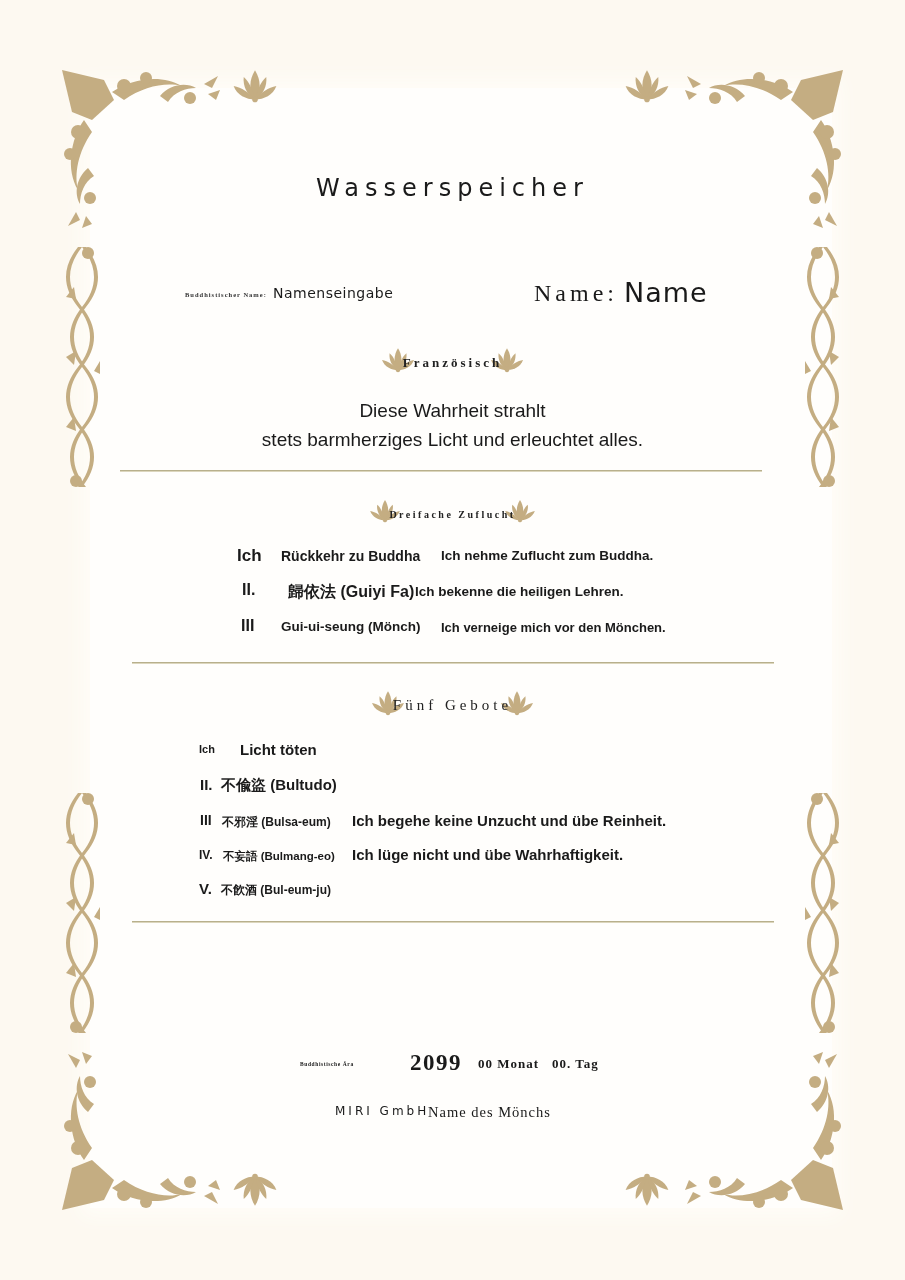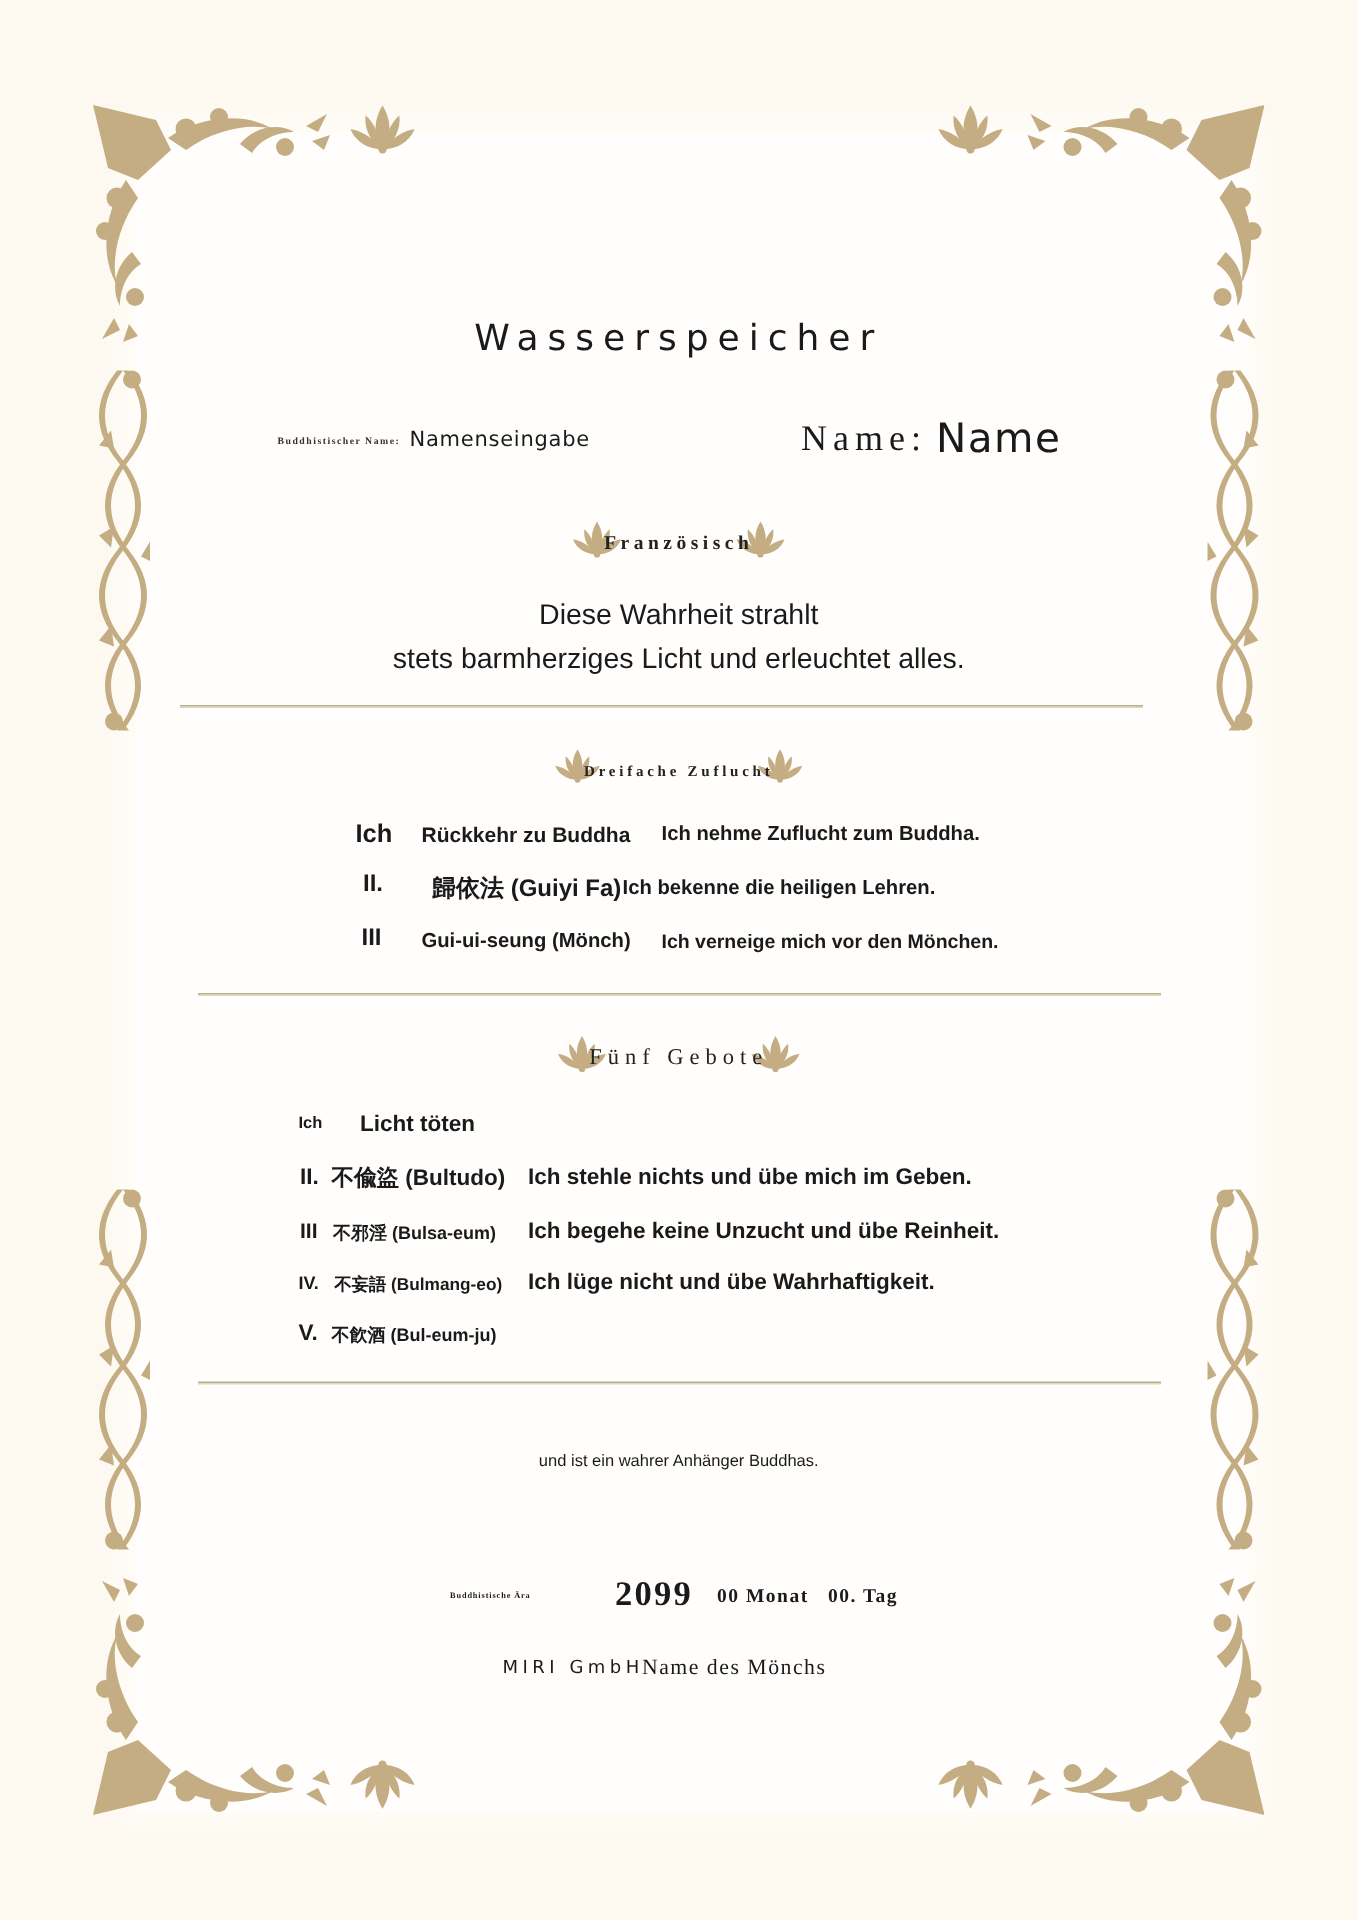--- a/index.html
+++ b/index.html
@@ -11,21 +11,21 @@
   .sheet {
     position:absolute; left:90px; top:88px; width:742px; height:1120px;
     background:#fffefc;
     box-shadow:0 0 18px 8px #fffdf8;
   }
   .orn { position:absolute; }
   .orn svg { display:block; }
   .abs { position:absolute; }
   .center { left:0; width:905px; text-align:center; }
 
-  .title { top:174px; font-size:24px; letter-spacing:6px; font-family:"DejaVu Sans", sans-serif;margin-top:37px; }
+  .title { top:174px; font-size:24px; letter-spacing:6px; font-family:"DejaVu Sans", sans-serif; }
 
   .bname-label { left:185px; top:291px; font-size:6.5px; letter-spacing:1px; font-family:"Liberation Serif", serif; font-weight:bold; color:#333; }
   .bname-value { left:273px; top:285px; font-size:14px; letter-spacing:0.5px; font-family:"DejaVu Sans", sans-serif; }
   .name-label { left:534px; top:280px; font-size:24px; letter-spacing:4px; font-family:"Liberation Serif", serif; }
   .name-value { left:624px; top:277px; font-size:27px; letter-spacing:1px; font-family:"DejaVu Sans", sans-serif; }
 
   .section-head { height:30px; display:flex; justify-content:center; align-items:center; }
   .section-head .wrap { position:relative; display:inline-block; }
   .section-head .lotus-l, .section-head .lotus-r { position:absolute; top:50%; transform:translateY(-50%); }
   .section-head .lbl { position:relative; font-family:"Liberation Serif", serif; font-weight:bold; color:#222; }
@@ -237,41 +237,39 @@
   </div>
 </div>
 
 <div class="pre-row" style="left:0;top:741px;width:905px;height:22px;">
   <span style="left:199px;top:2px;font-size:11px;font-weight:bold;">Ich</span>
   <span style="left:240px;font-size:15px;font-weight:bold;">Licht töten</span>
 </div>
 <div class="pre-row" style="left:0;top:776px;width:905px;height:22px;">
   <span style="left:200px;font-size:15px;font-weight:bold;">II.</span>
   <span style="left:221px;font-size:15px;font-weight:bold;">不偸盜 (Bultudo)</span>
-  <span style="left:352px;font-size:15px;font-weight:bold;">Ich stehle nichts und übe mich im Geben.</span>
 </div>
 <div class="pre-row" style="left:0;top:812px;width:905px;height:22px;">
   <span style="left:200px;font-size:14px;font-weight:bold;">III</span>
   <span style="left:222px;top:2px;font-size:12px;font-weight:bold;">不邪淫 (Bulsa-eum)</span>
   <span style="left:352px;font-size:15px;font-weight:bold;">Ich begehe keine Unzucht und übe Reinheit.</span>
 </div>
 <div class="pre-row" style="left:0;top:846px;width:905px;height:22px;">
   <span style="left:199px;top:2px;font-size:12px;font-weight:bold;">IV.</span>
   <span style="left:223px;top:3px;font-size:11.5px;font-weight:bold;">不妄語 (Bulmang-eo)</span>
   <span style="left:352px;font-size:15px;font-weight:bold;">Ich lüge nicht und übe Wahrhaftigkeit.</span>
 </div>
 <div class="pre-row" style="left:0;top:880px;width:905px;height:22px;">
   <span style="left:199px;font-size:15px;font-weight:bold;">V.</span>
   <span style="left:221px;top:2px;font-size:12px;font-weight:bold;">不飮酒 (Bul-eum-ju)</span>
 </div>
 
 <div class="divider" style="left:132px;top:921px;width:642px;"></div>
 
 <div class="abs center closing">
-  <div>und ist ein wahrer Anhänger Buddhas.</div>
 </div>
 
 <div class="abs era-label">Buddhistische Ära</div>
 <div class="abs year">2099</div>
 <div class="abs month">00 Monat</div>
 <div class="abs day">00. Tag</div>
 
 <div class="abs org">MIRI GmbH</div>
 <div class="abs monk">Name des Mönchs</div>
 

